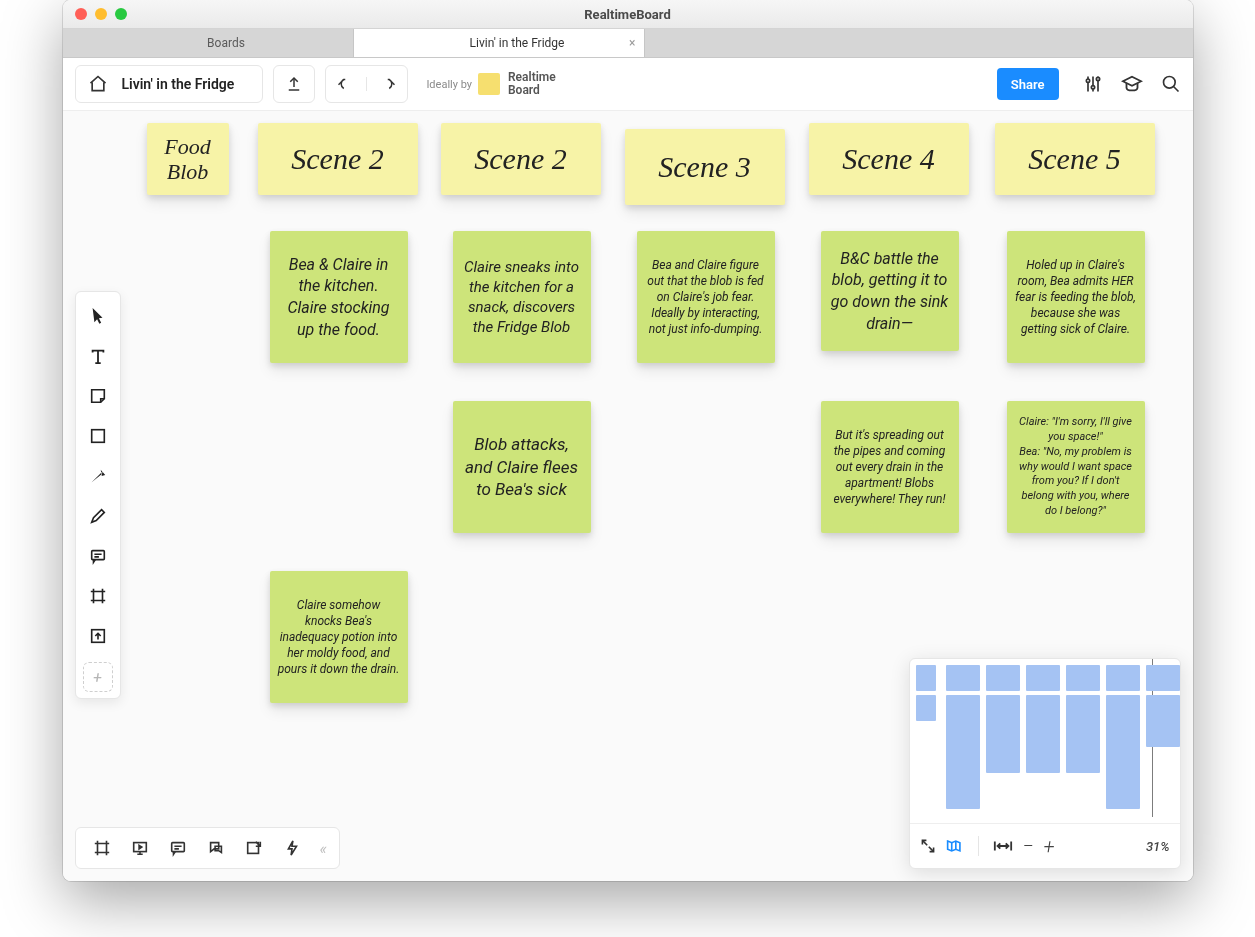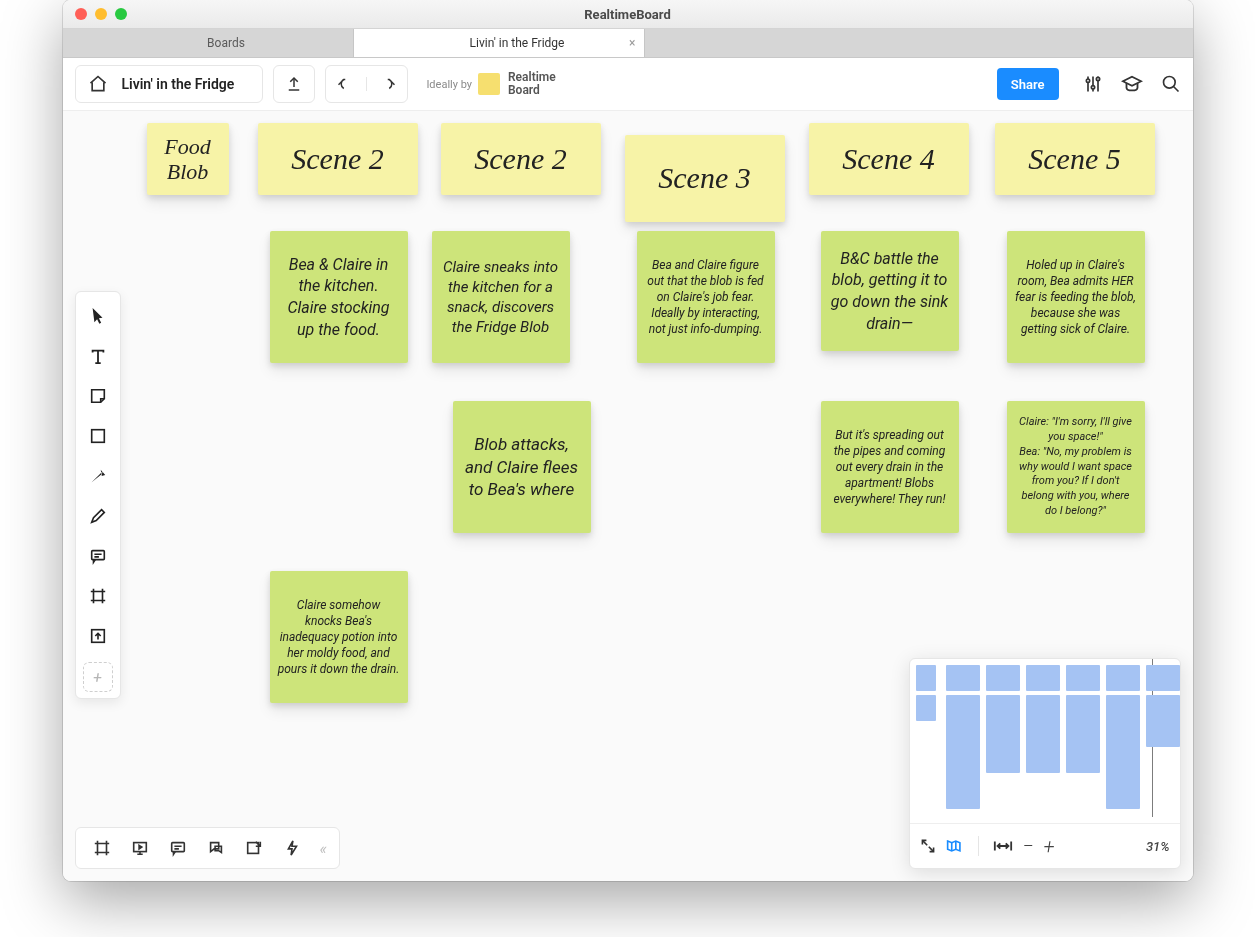--- a/index.html
+++ b/index.html
@@ -235,32 +235,32 @@
           </svg>
       </span>
     </div>
   </div>
 
   <div class="canvas">
 
     <div class="note yellow head small-head" style="left:84px;top:12px;width:82px;height:72px">Food Blob</div>
     <div class="note yellow head" style="left:195px;top:12px;width:160px;height:72px">Scene 2</div>
     <div class="note yellow head" style="left:378px;top:12px;width:160px;height:72px">Scene 2</div>
-    <div class="note yellow head" style="left:562px;top:24px;width:160px;height:87px">Scene 3</div>
+    <div class="note yellow head" style="left:562px;top:18px;width:160px;height:76px">Scene 3</div>
     <div class="note yellow head" style="left:746px;top:12px;width:160px;height:72px">Scene 4</div>
     <div class="note yellow head" style="left:932px;top:12px;width:160px;height:72px">Scene 5</div>
 
 
     <div class="note green body" style="left:207px;top:120px;width:138px;height:132px;font-size:16px">Bea &amp; Claire in the kitchen. Claire stocking up the food.</div>
-    <div class="note green body" style="left:369px;top:120px;width:138px;height:132px;font-size:15px">Claire sneaks into the kitchen for a snack, discovers the Fridge Blob</div>
+    <div class="note green body" style="left:390px;top:120px;width:138px;height:132px;font-size:15px">Claire sneaks into the kitchen for a snack, discovers the Fridge Blob</div>
     <div class="note green tiny" style="left:574px;top:120px;width:138px;height:132px">Bea and Claire figure out that the blob is fed on Claire's job fear. Ideally by interacting, not just info-dumping.</div>
     <div class="note green body" style="left:758px;top:120px;width:138px;height:120px;font-size:16px">B&amp;C battle the blob, getting it to go down the sink drain—</div>
     <div class="note green tiny" style="left:944px;top:120px;width:138px;height:132px">Holed up in Claire's room, Bea admits HER fear is feeding the blob, because she was getting sick of Claire.</div>
 
-    <div class="note green body" style="left:390px;top:290px;width:138px;height:132px;font-size:17px">Blob attacks, and Claire flees to Bea's where</div>
+    <div class="note green body" style="left:390px;top:290px;width:138px;height:132px;font-size:17px">Blob attacks, and Claire flees to Bea's sick</div>
     <div class="note green tiny" style="left:758px;top:290px;width:138px;height:132px">But it's spreading out the pipes and coming out every drain in the apartment! Blobs everywhere! They run!</div>
     <div class="note green tiny" style="left:944px;top:290px;width:138px;height:132px;font-size:11px;white-space:pre-wrap">Claire: "I'm sorry, I'll give you space!"
 Bea: "No, my problem is why would I want space from you? If I don't belong with you, where do I belong?"</div>
 
     <div class="note green tiny" style="left:207px;top:460px;width:138px;height:132px">Claire somehow knocks Bea's inadequacy potion into her moldy food, and pours it down the drain.</div>
 
     <div class="left-toolbar">
       <div class="tool">
         <svg width="16" height="18" viewBox="0 0 16 20" fill="#222">
             <path d="M2 1l11 11-4 .5 2.5 5-2 1-2.5-5L4 17z"></path>

